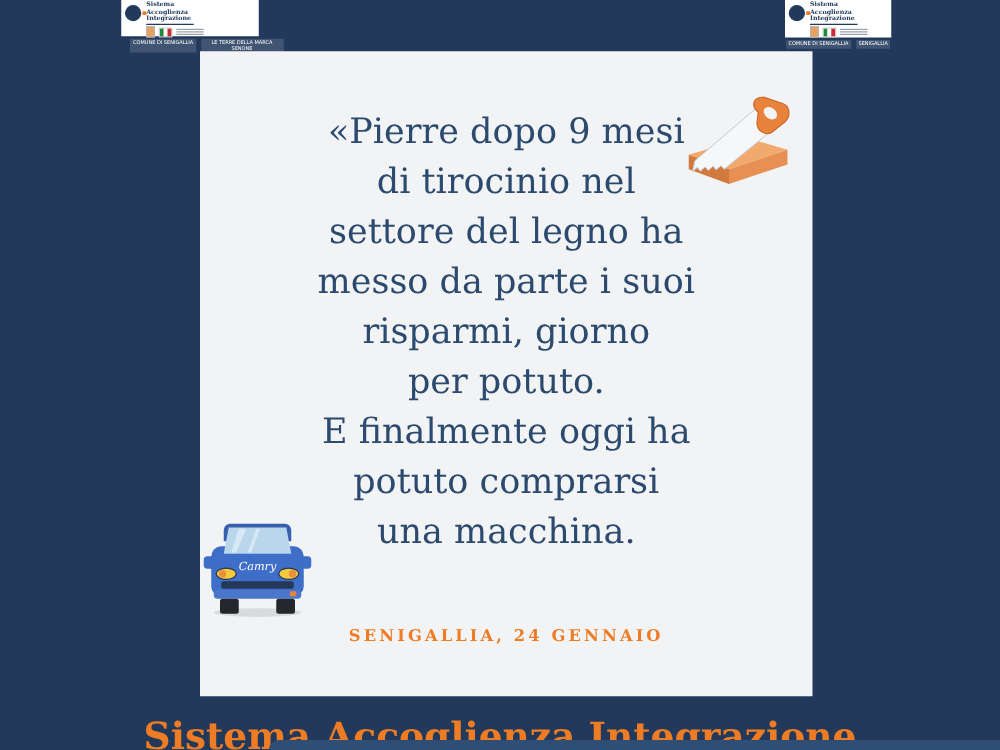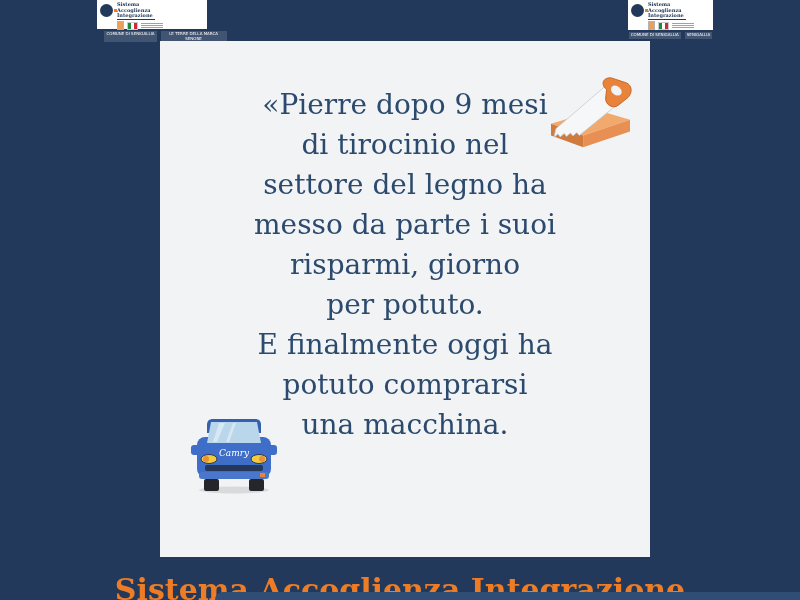--- a/index.html
+++ b/index.html
@@ -44,21 +44,21 @@
 
   
   .card{position:absolute;left:160px;top:41px;width:490px;height:516px;
     background:var(--card_bg);}
   .quote{position:absolute;left:15px;right:15px;top:44px;text-align:center;}
   .quote-line{display:block;font-size:28px;line-height:40px;color:var(--text_navy);}
   .dateline{position:absolute;left:0;right:0;top:461px;text-align:center;
     color:var(--orange);font-size:13px;font-weight:600;letter-spacing:2.5px;}
 
   .saw{position:absolute;left:386px;top:34px;width:88px;height:78px;}
-  .car{position:absolute;left:1px;top:364px;width:90px;height:90px;margin-left:28px;}
+  .car{position:absolute;left:1px;top:364px;width:90px;height:90px;}
   .saw svg,.car svg{display:block;width:100%;height:100%;}
 
   
   .bottom-title{position:absolute;left:0;right:0;top:572px;text-align:center;
     color:var(--orange);font-weight:bold;font-size:30px;letter-spacing:0px;}
   .bottom-strip{position:absolute;left:215px;right:0;top:592px;height:8px;
     background:var(--strip_navy);border-radius:8px 0 0 0;}
 </style>
 </head>
 <body>
@@ -182,18 +182,19 @@
       <span class="quote-line">di tirocinio nel</span>
       <span class="quote-line">settore del legno ha</span>
       <span class="quote-line">messo da parte i suoi</span>
       <span class="quote-line">risparmi, giorno</span>
       <span class="quote-line">per potuto.</span>
       <span class="quote-line">E finalmente oggi ha</span>
       <span class="quote-line">potuto comprarsi</span>
       <span class="quote-line">una macchina.</span>
     </div>
 
+    <div class="dateline">SENIGALLIA, 24 GENNAIO</div>
   </div>
 
   <div class="bottom-title">Sistema Accoglienza Integrazione</div>
   <div class="bottom-strip"></div>
 
 </div>
 
 </body></html>

